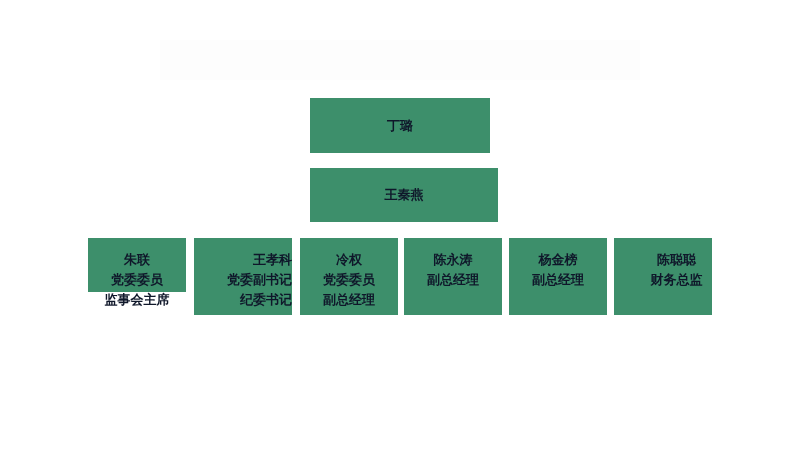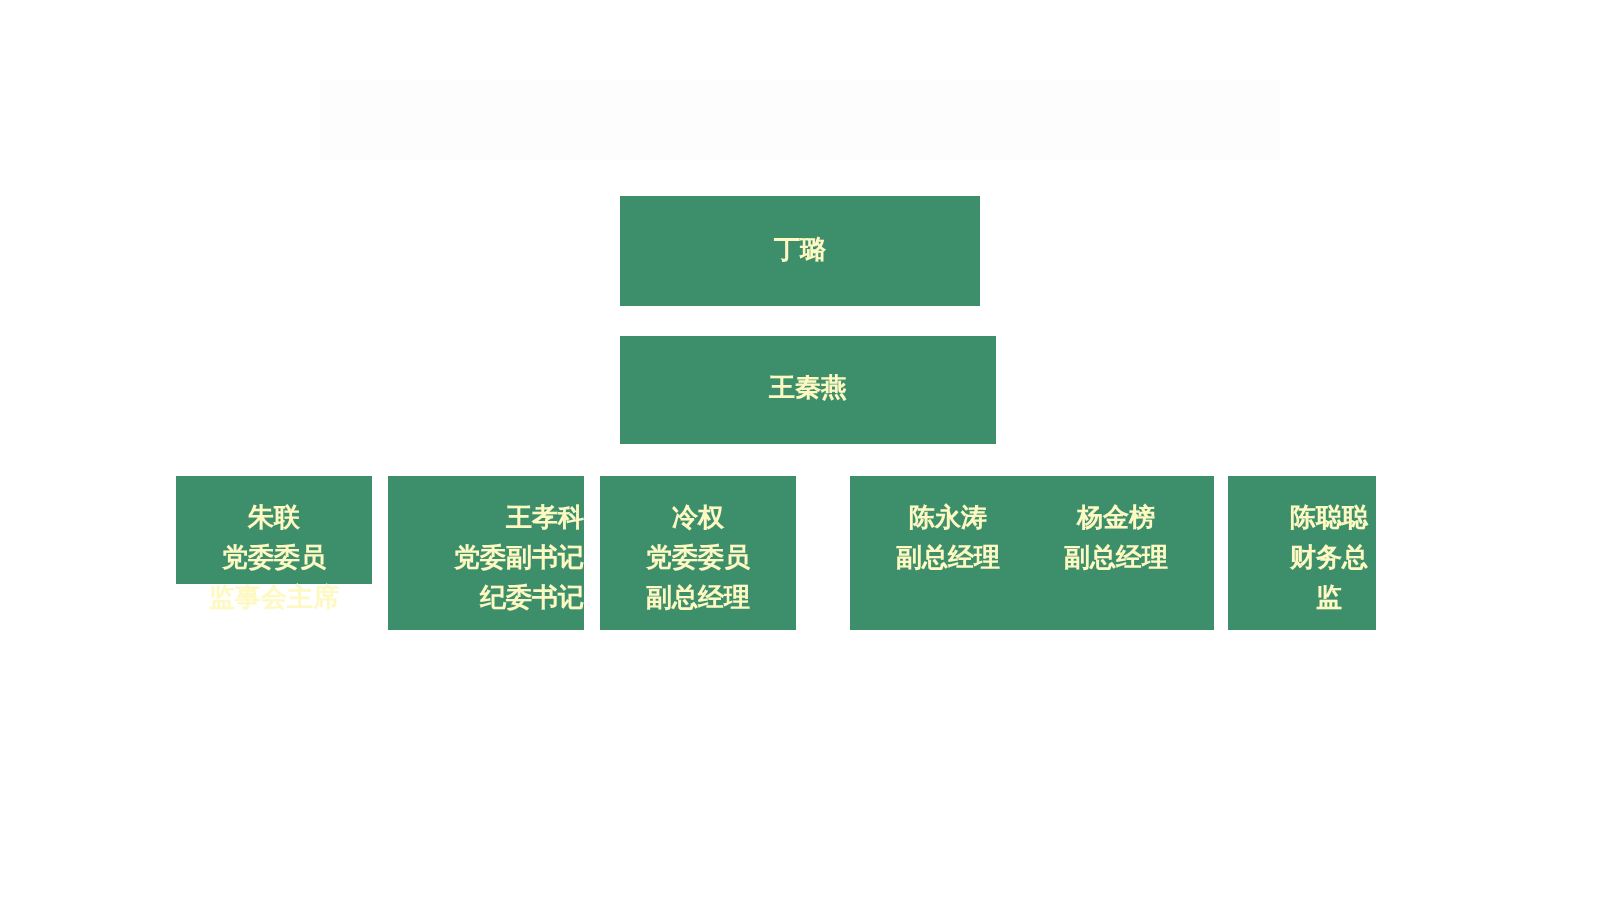--- a/index.html
+++ b/index.html
@@ -1,19 +1,19 @@
 <!DOCTYPE html>
 <html><head>
 <meta charset="utf-8">
 <style>
   html, body { margin:0; padding:0; }
   body { width:800px; height:450px; background:#ffffff; position:relative; overflow:hidden;
          font-family:"DejaVu Sans", sans-serif; }
   .watermark { position:absolute; left:160px; top:40px; width:480px; height:40px; background:#fdfdfd; }
-  .node { position:absolute; background:#3d8f6b; color:#fef9c3; display:flex; flex-direction:column;
+  .node { position:absolute; background:#3d8f6b; color:#0f172a; display:flex; flex-direction:column;
           align-items:center; justify-content:center; text-align:center; font-weight:bold;
           font-size:13px; line-height:20px; box-sizing:border-box; }
   .node.tall { justify-content:flex-start; padding-top:12px; }
 </style>
 </head>
 <body>
 
 <div class="watermark"></div>
 
 <div class="node" style="left:310px;top:98px;width:180px;height:55px;">
@@ -35,26 +35,26 @@
   <div>党委副书记</div>
   <div>纪委书记</div>
 </div>
 
 <div class="node tall" style="left:300px;top:238px;width:98px;height:77px;">
   <div>冷权</div>
   <div>党委委员</div>
   <div>副总经理</div>
 </div>
 
-<div class="node tall" style="left:404px;top:238px;width:98px;height:77px;margin-left:21px;">
+<div class="node tall" style="left:404px;top:238px;width:98px;height:77px;">
   <div>陈永涛</div>
   <div>副总经理</div>
 </div>
 
 <div class="node tall" style="left:509px;top:238px;width:98px;height:77px;">
   <div>杨金榜</div>
   <div>副总经理</div>
 </div>
 
-<div class="node tall" style="left:614px;top:238px;width:74px;height:77px;padding-left:27px;">
+<div class="node tall" style="left:614px;top:238px;width:98px;height:77px;padding-left:27px;">
   <div>陈聪聪</div>
   <div>财务总监</div>
 </div>
 
 </body></html>

